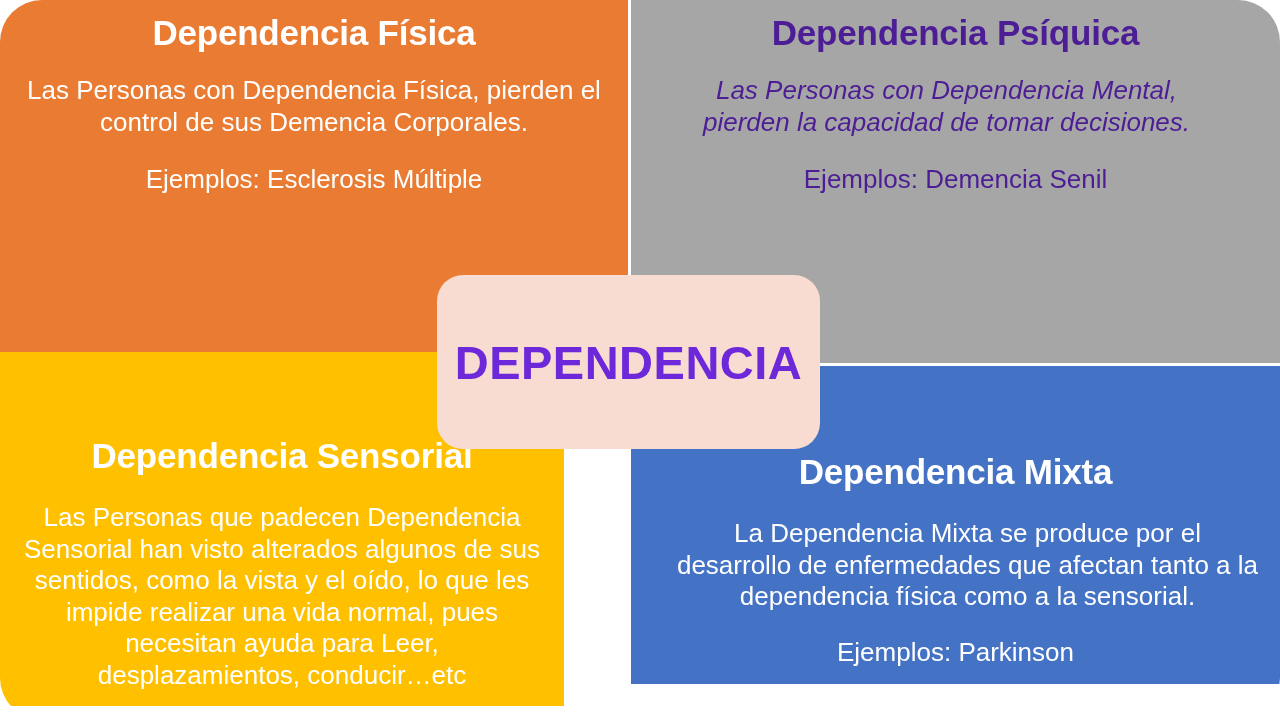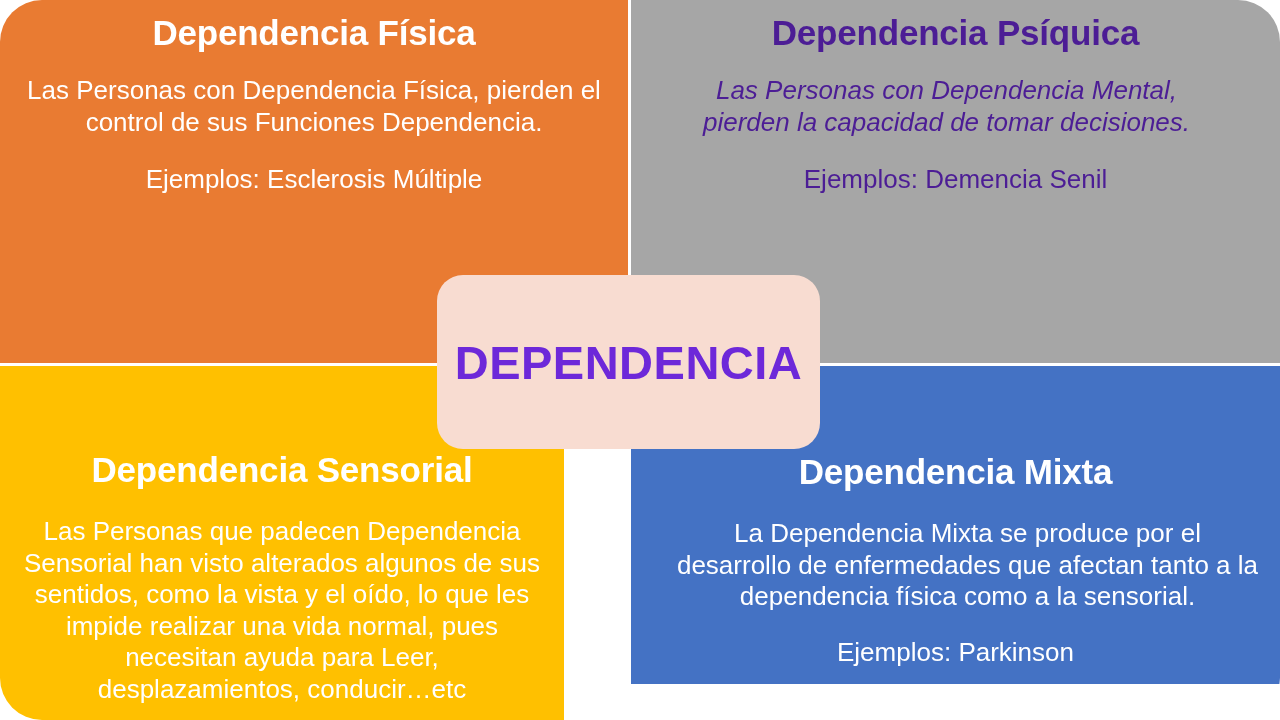--- a/index.html
+++ b/index.html
@@ -37,21 +37,21 @@
   .quad {
     position: absolute;
     box-sizing: border-box;
     text-align: center;
     color: #ffffff;
     overflow: hidden;
   }
 
   .quad-tl { left: 0;     top: 0;     width: 628px; height: 363px; }
   .quad-tr { left: 631px; top: 0;     width: 649px; height: 363px; }
-  .quad-bl { left: 0;     top: 366px; width: 564px; height: 354px; }
+  .quad-bl { left: 0;     top: 352px; width: 564px; height: 354px; }
   .quad-br { left: 631px; top: 366px; width: 649px; height: 318px; }
 
   .quad-inner {
     position: absolute;
     left: 0;
     right: 0;
   }
 
   .quad-title {
     font-weight: bold;
@@ -116,21 +116,21 @@
 </head>
 <body style="background-color: rgb(255, 255, 255);">
 
 <div id="canvas" style="background-color: rgb(255, 255, 255);">
 
   <div class="matrix">
 
     <div class="quad quad-tl" style="background-color: rgb(233, 123, 50); color: rgb(255, 255, 255);">
       <div class="quad-inner">
         <p class="quad-title">Dependencia Física</p>
-        <p class="quad-body">Las Personas con Dependencia Física, pierden el control de sus Funciones Dependencia.</p>
+        <p class="quad-body">Las Personas con Dependencia Física, pierden el control de sus Demencia Corporales.</p>
         <p class="quad-example">Ejemplos: Esclerosis Múltiple</p>
       </div>
     </div>
 
     <div class="quad quad-tr" style="background-color: rgb(166, 166, 166); color: #4c1d95;">
       <div class="quad-inner">
         <p class="quad-title">Dependencia Psíquica</p>
         <p class="quad-body">Las Personas con Dependencia Mental, pierden la capacidad de tomar decisiones.</p>
         <p class="quad-example">Ejemplos: Demencia Senil</p>
       </div>

